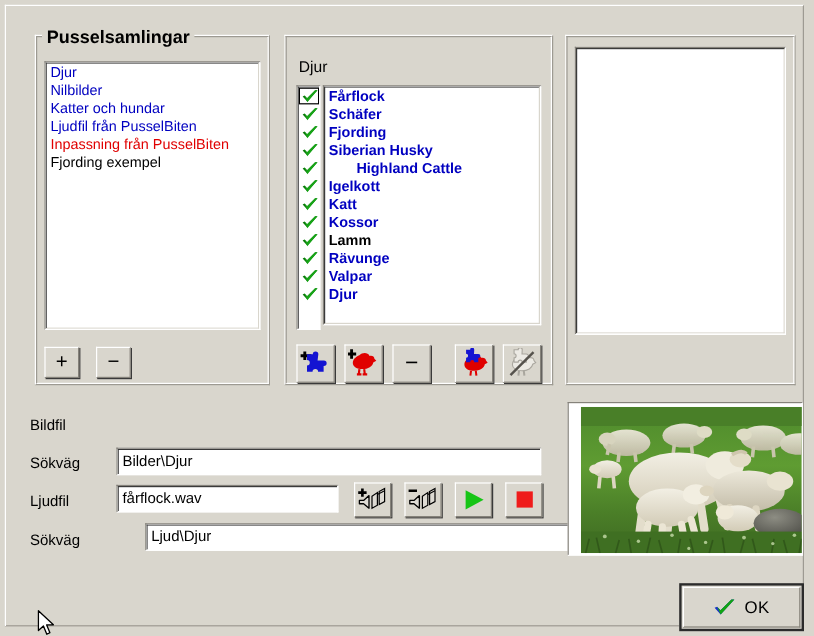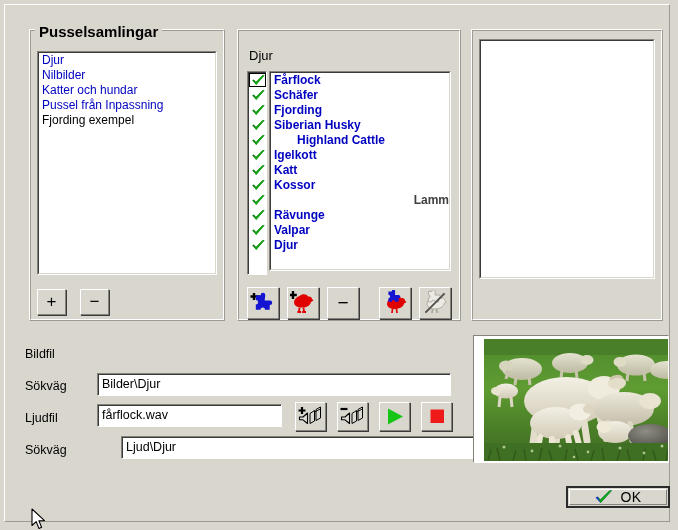--- a/index.html
+++ b/index.html
@@ -123,21 +123,21 @@
     position:absolute;left:468px;top:330px;width:196px;height:128px;
     background:#ffffff;
     border-top:1px solid #85827a;border-left:1px solid #85827a;
     border-right:1px solid #ffffff;border-bottom:1px solid #ffffff;
     box-sizing:border-box;overflow:hidden;
   }
   #photo{position:absolute;left:10px;top:3px;width:186px;height:122px;overflow:hidden;}
 
   
   #okbtn{
-    position:absolute;left:561px;top:481px;width:104px;height:22px;
+    position:absolute;left:561px;top:481px;width:104px;height:40px;
     border:2px solid #2b2b2b;background:#d9d6cd;box-sizing:border-box;
     display:flex;align-items:center;justify-content:center;gap:6px;
     cursor:default;
   }
   #okbtn .inner{
     position:absolute;left:1px;top:1px;right:1px;bottom:1px;
     border-top:1px solid #ffffff;border-left:1px solid #ffffff;
     border-right:1px solid #85827a;border-bottom:1px solid #85827a;
     box-sizing:border-box;pointer-events:none;
   }
@@ -155,21 +155,22 @@
   <div class="groupbox" style="left:24px;top:24px;width:196px;height:292px;">
     <div class="groupbox-inner"></div>
   </div>
   <div class="gb-title" style="left:30px;top:18px;">Pusselsamlingar</div>
 
   <div class="listbox" style="left:32px;top:46px;width:180px;height:224px;">
     <div class="listbox-in" id="coll-list">
         <div class="li" style="color: rgb(0, 0, 192);">Djur</div>
         <div class="li" style="color: rgb(0, 0, 192);">Nilbilder</div>
         <div class="li" style="color: rgb(0, 0, 192);">Katter och hundar</div>
-        <div class="li" style="color: rgb(0, 0, 192);">Pussel från Inpassning</div>
+        <div class="li" style="color: rgb(0, 0, 192);">Ljudfil från PusselBiten</div>
+        <div class="li" style="color: rgb(224, 0, 0);">Inpassning från PusselBiten</div>
         <div class="li" style="color: rgb(0, 0, 0);">Fjording exempel</div>
       </div>
   </div>
 
   <div class="btn" style="left:32px;top:284px;width:29px;height:26px;">
     <span>+</span>
   </div>
   <div class="btn" style="left:75px;top:284px;width:29px;height:26px;">
     <span>−</span>
   </div>
@@ -259,21 +260,21 @@
   <div class="listbox" style="left:264px;top:66px;width:182px;height:200px;font-weight:bold;">
     <div class="listbox-in" id="anim-list">
         <div class="li" style="color: rgb(0, 0, 192);">Fårflock</div>
         <div class="li" style="color: rgb(0, 0, 192);">Schäfer</div>
         <div class="li" style="color: rgb(0, 0, 192);">Fjording</div>
         <div class="li" style="color: rgb(0, 0, 192);">Siberian Husky</div>
         <div class="li" style="color: rgb(0, 0, 192); padding-left: 26px;">Highland Cattle</div>
         <div class="li" style="color: rgb(0, 0, 192);">Igelkott</div>
         <div class="li" style="color: rgb(0, 0, 192);">Katt</div>
         <div class="li" style="color: rgb(0, 0, 192);">Kossor</div>
-        <div class="li" style="color: #404040; text-align: right;">Lamm</div>
+        <div class="li" style="color: #000000;">Lamm</div>
         <div class="li" style="color: rgb(0, 0, 192);">Rävunge</div>
         <div class="li" style="color: rgb(0, 0, 192);">Valpar</div>
         <div class="li" style="color: rgb(0, 0, 192);">Djur</div>
       </div>
   </div>
 
   <div class="btn" style="left:242px;top:282px;width:32px;height:32px;">
     <svg width="26" height="26" viewBox="0 0 26 26">
       <path d="M2 2 L2 9 M-1.5 5.5 L7.5 5.5" stroke="#000" stroke-width="2.4" transform="translate(2,1)"></path>
       <path d="M13 8 h5 a2.2 2.2 0 0 1 0 4.4 h-0.2 v4.6 h-4.4 a2.2 2.2 0 0 0-4.4 0 h-4.4 v-5 a2.2 2.2 0 0 0 0-4.4 v-4.6 h4.6 a2.2 2.2 0 0 1 4.4 0 z" fill="#1414d2" transform="translate(1,2) scale(1.05)"></path>

